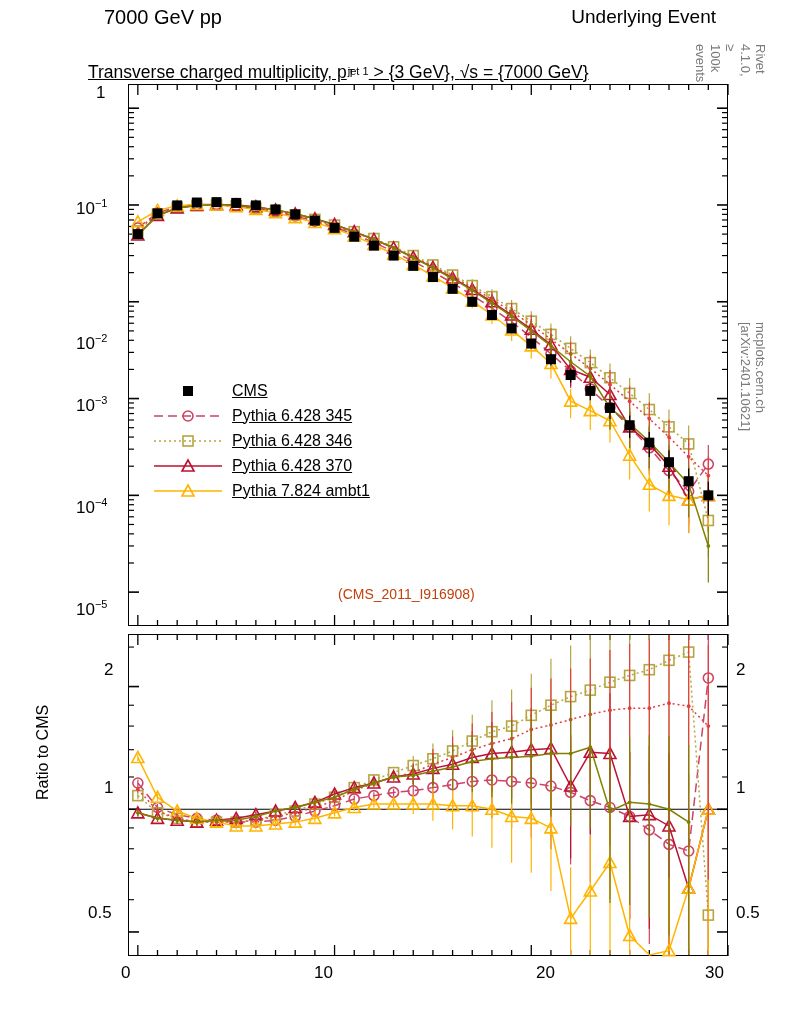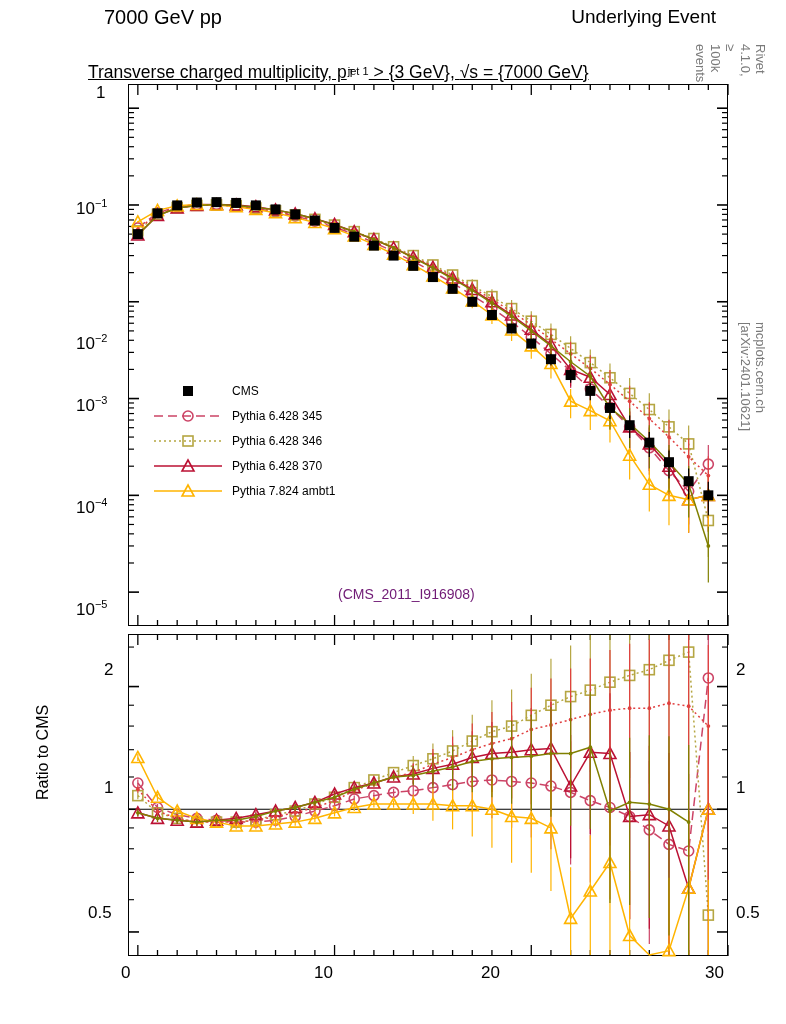--- a/index.html
+++ b/index.html
@@ -17,26 +17,26 @@
   .right-lab{position:absolute;transform-origin:0 0;font-size:13px;color:#7a7a7a;}
 
   .axis-num{position:absolute;font-size:17px;}
   .axis-num.right{text-align:left;}
 
   .exp{font-size:11px;vertical-align:super;}
 
   #mainframe{position:absolute;left:128px;top:84px;width:600px;height:542px;border:1.6px solid #000;box-sizing:border-box;}
   #ratioframe{position:absolute;left:128px;top:634px;width:600px;height:322px;border:1.6px solid #000;box-sizing:border-box;}
 
-  .legend{position:absolute;left:152px;top:378px;font-size:12px;}
+  .legend{position:absolute;left:152px;top:378px;font-size:16px;text-decoration:underline;}
   .legend-row{height:25px;display:flex;align-items:center;}
   .legend-key{width:72px;height:22px;position:relative;margin-right:8px;}
   .legend-label{line-height:22px;}
 
-  .watermark{position:absolute;left:338px;top:586px;font-size:14px;color:#701a75;}
+  .watermark{position:absolute;left:338px;top:586px;font-size:14px;color:#c2410c;}
 
   .ylab-ratio{position:absolute;left:34px;top:800px;transform:rotate(-90deg);transform-origin:0 0;font-size:16px;}
 
   svg{position:absolute;left:0;top:0;overflow:visible;}
 </style>
 </head>
 <body>
 
 <div id="root">
 
@@ -64,21 +64,21 @@
   <div class="axis-num" style="left:104px;top:660px;">2</div>
   <div class="axis-num" style="left:104px;top:778px;">1</div>
   <div class="axis-num" style="left:88px;top:903px;">0.5</div>
 
   <div class="axis-num right" style="left:736px;top:660px;">2</div>
   <div class="axis-num right" style="left:736px;top:778px;">1</div>
   <div class="axis-num right" style="left:736px;top:903px;">0.5</div>
 
   <div class="axis-num" style="left:121px;top:963px;">0</div>
   <div class="axis-num" style="left:314px;top:963px;">10</div>
-  <div class="axis-num" style="left:481px;top:963px;">20</div>
+  <div class="axis-num" style="left:536px;top:963px;">20</div>
   <div class="axis-num" style="left:705px;top:963px;">30</div>
 
   <div class="ylab-ratio">Ratio to CMS</div>
 
   <div class="watermark">(CMS_2011_I916908)</div>
 
   <div class="legend" id="legend">
       <div class="legend-row">
         <div class="legend-key">
           <svg width="72" height="22">

